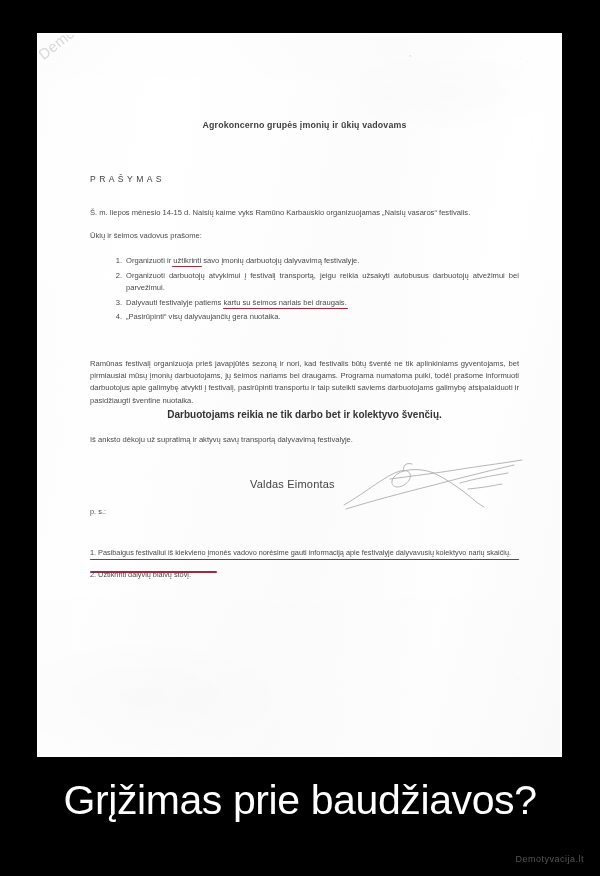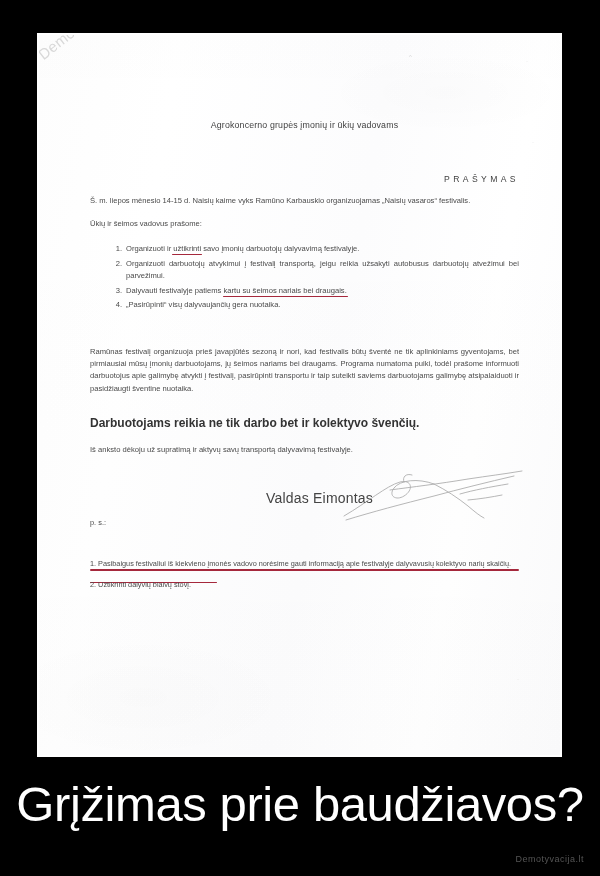--- a/index.html
+++ b/index.html
@@ -93,32 +93,33 @@
     padding: 0 41px 0 51px;
     z-index: 3;
   }
 
   .addressee {
     margin-top: 83px;
     text-align: center;
     font-size: 8.8px;
     color: #3f3f3f;
     letter-spacing: 0.15px;
+    font-weight: bold;
   }
 
   .doctitle {
     margin-top: 41px;
-    text-align: right;
+    text-align: left;
     font-size: 8.6px;
     letter-spacing: 3.4px;
     color: #3f3f3f;
   }
 
   .para {
-    margin-top: 8px;
+    margin-top: 20px;
     text-align: justify;
     color: #4a4a4a;
   }
   .para.tight { margin-top: 11px; }
   .para.loose { margin-top: 34px; }
 
   
   ol.items {
     margin: 12px 0 0 0;
     padding: 0 0 0 36px;
@@ -151,38 +152,37 @@
     position: absolute;
     left: -1px;
     right: -1px;
     bottom: -2.5px;
     height: 1.4px;
     background: #a5283c;
     border-radius: 1px;
   }
 
   .bold-line {
-    margin-top: 19px;
-    text-align: left;
+    text-align: center;
     font-weight: bold;
     color: #333333;
-    font-size: 12px;
+    font-size: 10px;
   }
 
   
   .sigrow {
     margin-top: 24px;
     position: relative;
     height: 40px;
   }
   .signame {
     position: absolute;
-    left: 176px;
+    left: 160px;
     top: 6px;
-    font-size: 14px;
+    font-size: 11px;
     color: #444444;
     letter-spacing: 0.2px;
   }
   .sigmark {
     position: absolute;
     left: 252px;
     top: -13px;
     width: 185px;
     height: 56px;
     opacity: 0.55;
@@ -214,21 +214,21 @@
   .ps-underline-b { left: 0;  width: 127px; top: 24px; }
 
   
   #caption {
     position: absolute;
     left: 0;
     top: 780px;
     width: 600px;
     text-align: center;
     color: #ffffff;
-    font-size: 49px;
+    font-size: 41px;
     line-height: 1;
     letter-spacing: -0.4px;
     white-space: nowrap;
   }
 
   #sitefooter {
     position: absolute;
     right: 16px;
     top: 854px;
     color: #555555;

